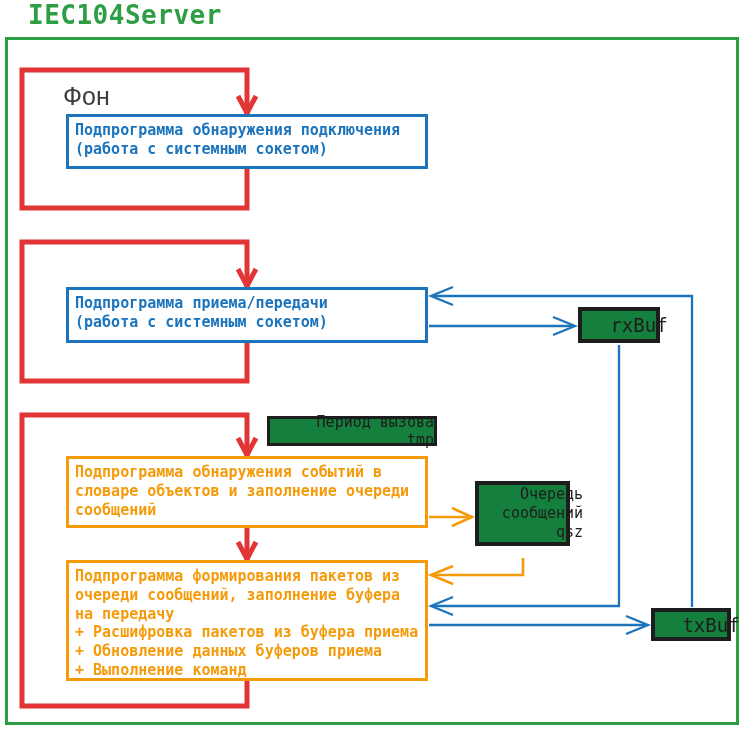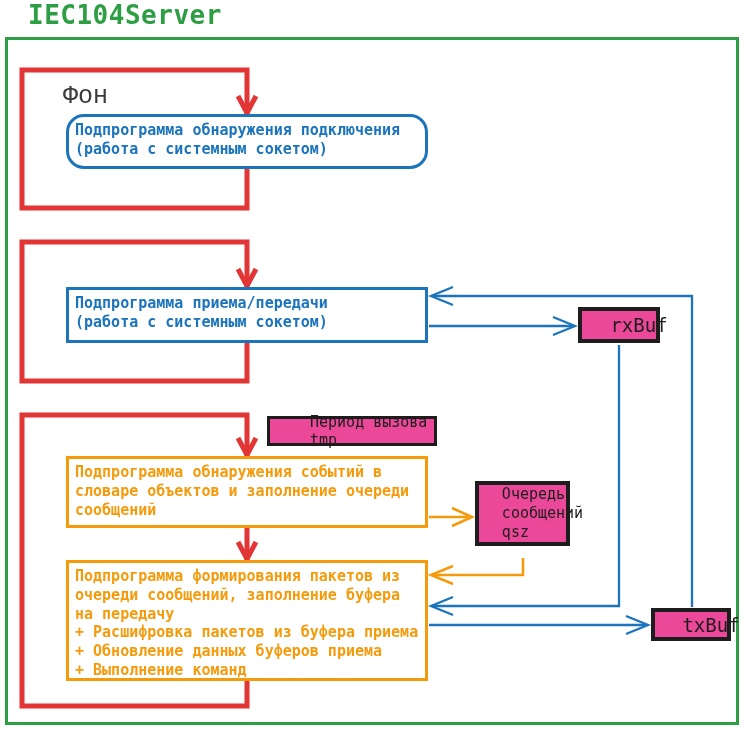--- a/index.html
+++ b/index.html
@@ -7,37 +7,37 @@
           font-family:"DejaVu Sans Mono",monospace;}
   .abs{position:absolute;box-sizing:border-box;}
   #title{left:28px;top:0px;font-size:26px;font-weight:bold;color:var(--green);
          letter-spacing:0.5px;white-space:pre;}
   #outer-border{left:5px;top:37px;width:734px;height:688px;border:3px solid var(--green);
                 background:transparent;}
   #connector-layer{position:absolute;left:0;top:0;z-index:1;}
   .stroke-red{stroke:var(--red);fill:none;}
   .stroke-blue{stroke:var(--blue);fill:none;}
   .stroke-orange{stroke:var(--orange);fill:none;}
-  .section-label{font-family:Liberation Mono, monospace;font-size:25px;color:var(--labelgray);
+  .section-label{font-family:Liberation Sans, sans-serif;font-size:25px;color:var(--labelgray);
                  z-index:2;white-space:pre;}
   .routine-box{z-index:2;background:#fff;font-size:15px;font-weight:bold;line-height:18.8px;
                white-space:pre;padding:4px 0 0 6px;overflow:visible;}
   .routine-blue{border:3px solid var(--blue);color:var(--blue);}
   .routine-orange{border:3px solid var(--orange);color:var(--orange);}
-  .black-box{z-index:2;background:#ec4899;border:4px solid var(--black);color:var(--black);
-             display:flex;align-items:center;justify-content:center;text-align:left;
+  .black-box{z-index:2;background:#15803d;border:4px solid var(--black);color:var(--black);
+             display:flex;align-items:center;justify-content:center;text-align:right;
              white-space:pre-line;padding-left:40px;}
   #tmp-note{left:267px;top:416px;width:170px;height:30px;font-size:15px;border-width:3px;}
   #queue-box{left:475px;top:481px;width:95px;height:65px;font-size:15px;line-height:19px;}
   #rxbuf-box{left:578px;top:307px;width:82px;height:36px;font-size:19px;}
   #txbuf-box{left:651px;top:608px;width:80px;height:33px;font-size:19px;}
   #label-fon{left:63px;top:82px;}
   #label-potok1{left:67px;top:256px;}
   #label-potok2{left:67px;top:427px;margin-top:32px;}
-  #box-fon{left:66px;top:114px;width:362px;height:55px;border-radius:18px;}
+  #box-fon{left:66px;top:114px;width:362px;height:55px;}
   #box-potok1{left:66px;top:287px;width:362px;height:56px;}
   #box-potok2a{left:66px;top:456px;width:362px;height:72px;}
   #box-potok2b{left:66px;top:560px;width:362px;height:121px;}
 </style>
 </head>
 <body>
 
 <div id="canvas">
 
   <div class="abs" id="title">IEC104Server</div>

